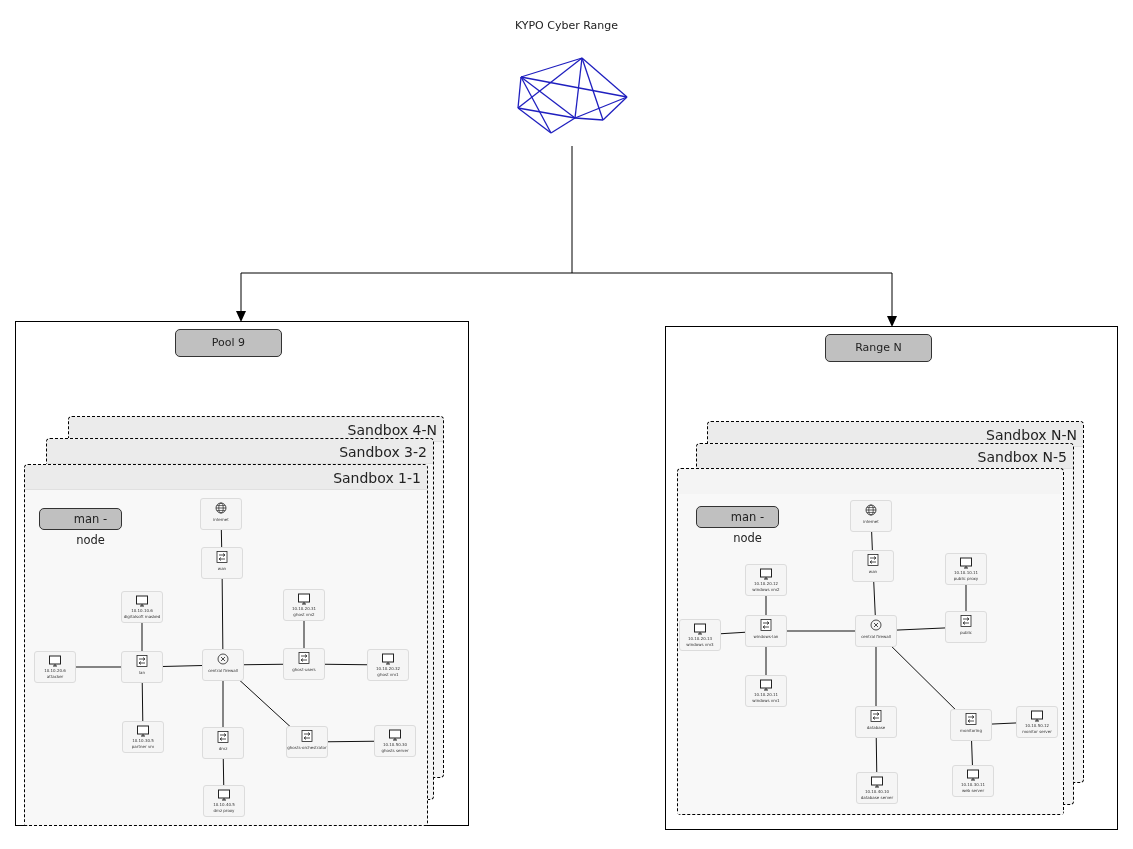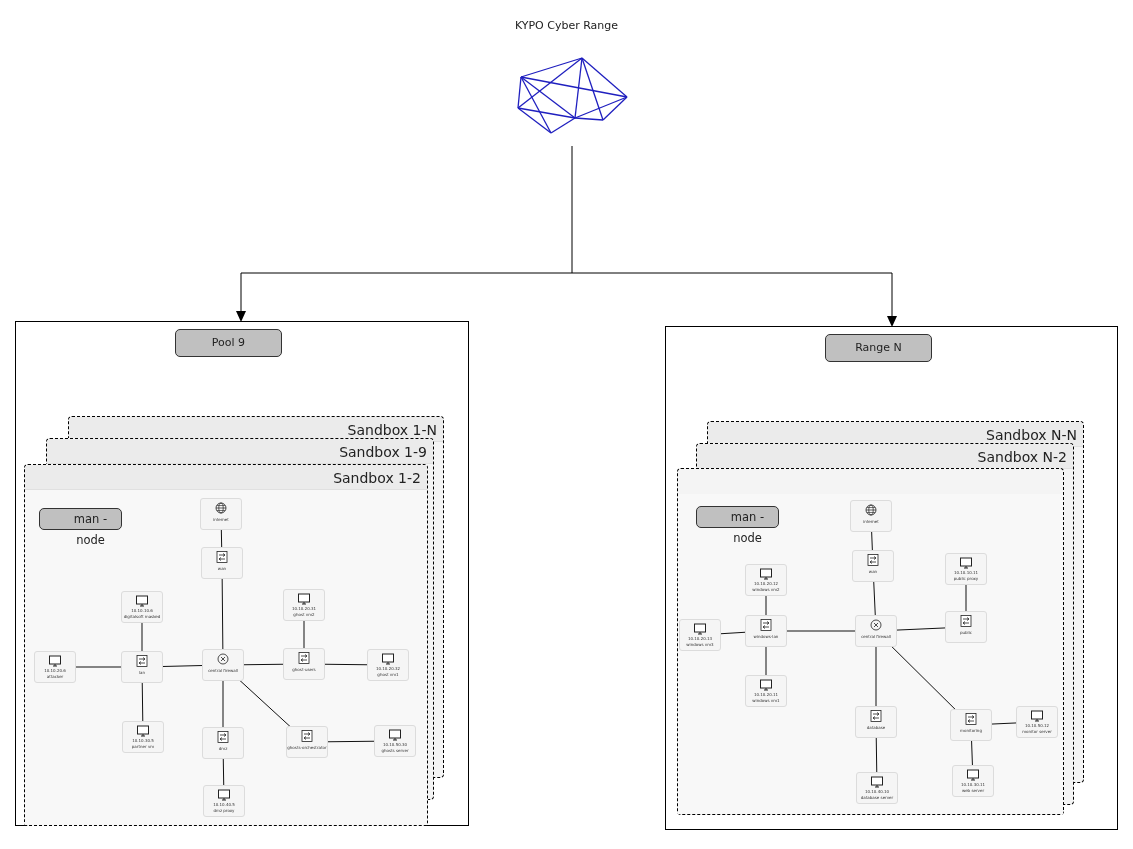--- a/index.html
+++ b/index.html
@@ -57,38 +57,38 @@
     <line x1="892" y1="273" x2="892" y2="318"></line>
   </g>
   <polygon points="236,311 246,311 241,322" fill="#000"></polygon>
   <polygon points="887,316 897,316 892,327" fill="#000"></polygon>
 </svg>
 
 <div class="pool" style="left:15px;top:321px;width:454px;height:505px">
   <div class="pool-label" style="left:159px;top:7px">Pool 9</div>
 </div>
 <div class="sandbox" style="left:68px;top:416px;width:376px;height:362px">
-  <div class="hdr">Sandbox 1-N</div>
+  <div class="hdr">Sandbox 4-N</div>
 </div>
 <div class="sandbox" style="left:46px;top:438px;width:388px;height:362px">
-  <div class="hdr">Sandbox 1-9</div>
+  <div class="hdr">Sandbox 3-2</div>
 </div>
 <div class="sandbox" id="sb1" style="left:24px;top:464px;width:404px;height:362px">
-  <div class="hdr">Sandbox 1-2</div>
+  <div class="hdr">Sandbox 1-1</div>
   <div class="body"></div>
 </div>
 
 <div class="pool" style="left:665px;top:326px;width:453px;height:504px">
   <div class="pool-label" style="left:159px;top:7px">Range N</div>
 </div>
 <div class="sandbox" style="left:707px;top:421px;width:377px;height:362px">
   <div class="hdr">Sandbox N-N</div>
 </div>
 <div class="sandbox" style="left:696px;top:443px;width:378px;height:362px">
-  <div class="hdr">Sandbox N-2</div>
+  <div class="hdr">Sandbox N-5</div>
 </div>
 <div class="sandbox" id="sbN" style="left:677px;top:468px;width:387px;height:347px">
   <div class="body"></div>
 </div>
 
 <div class="man-node" style="left:39px;top:508px">man - node</div>
 <div class="man-node" style="left:696px;top:506px">man - node</div>
 
 <svg id="topo" class="abs" style="left:0;top:0" width="1133" height="849">
     <line x1="221" y1="514" x2="222" y2="563" stroke="#111" stroke-width="1"></line>

